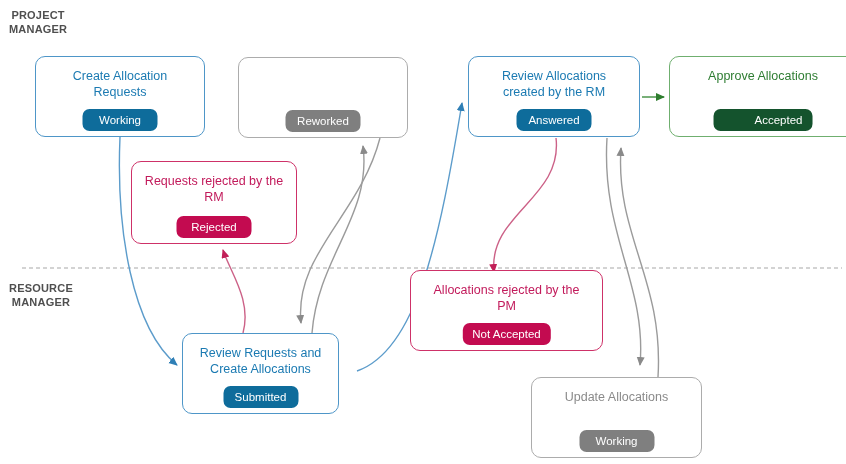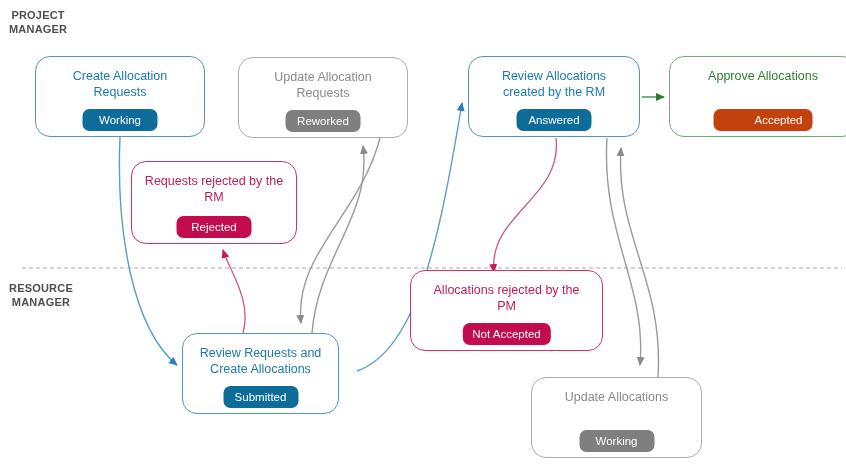--- a/index.html
+++ b/index.html
@@ -8,36 +8,36 @@
     font-family:"Liberation Sans",sans-serif;overflow:hidden;
   }
   .edge-layer{position:absolute;left:0;top:0;width:846px;height:464px;}
   .lane-label{
     position:absolute;font-size:11px;font-weight:bold;color:#4F4F4F;
     line-height:1.3;white-space:pre-line;letter-spacing:.2px;text-align:center;
   }
   .lane-pm{left:9px;top:8px;}
   .lane-rm{left:9px;top:281px;}
   .node{
-    position:absolute;background:#fff;border-radius:15px;box-sizing:border-box;
+    position:absolute;background:#fff;border-radius:10px;box-sizing:border-box;
     border:1.5px solid #999;
   }
   .node-title{
     padding:11px 12px 0 12px;text-align:center;font-size:12.5px;line-height:1.3;
   }
   .badge{
     position:absolute;left:50%;bottom:5px;transform:translateX(-50%);
     min-width:75px;padding:5px 10px;border-radius:7px;box-sizing:border-box;
     color:#ffffff;font-size:11.5px;font-weight:normal;text-align:center;white-space:nowrap;
   }
   
   .t-blue{border-color:#4E96C8;}  .t-blue .node-title{color:#1B7AB2;}  .t-blue .badge{background:#0E6C9B;}
   .t-gray{border-color:#ACACAC;}  .t-gray .node-title{color:#8A8A8A;}  .t-gray .badge{background:#7F7F7F;}
   .t-pink{border-color:#CE3168;}  .t-pink .node-title{color:#C21A5B;}  .t-pink .badge{background:#C30B50;}
-  .t-green{border-color:#6FAF6F;} .t-green .node-title{color:#2E7D32;} .t-green .badge{background:#c2410c;padding-left:41px;}
+  .t-green{border-color:#6FAF6F;} .t-green .node-title{color:#2E7D32;} .t-green .badge{background:#14532d;padding-left:41px;}
   
   .n1{left:35px; top:56px; width:170px;height:81px;}
   .n2{left:238px;top:57px; width:170px;height:81px;}
   .n3{left:468px;top:56px; width:172px;height:81px;}
   .n4{left:669px;top:56px; width:188px;height:81px;}
   .n5{left:131px;top:161px;width:166px;height:83px;}
   .n6{left:410px;top:270px;width:193px;height:81px;}
   .n7{left:182px;top:333px;width:157px;height:81px;}
   .n8{left:531px;top:377px;width:171px;height:81px;}
   .edge{fill:none;stroke-width:1.4px;}
@@ -85,21 +85,20 @@
 MANAGER</div>
   <div class="lane-label lane-rm">RESOURCE
 MANAGER</div>
 
   <div class="node t-blue n1">
     <div class="node-title">Create Allocation Requests</div>
     <div class="badge">Working</div>
   </div>
 
   <div class="node t-gray n2">
-    <div class="node-title">Update Allocation Requests</div>
     <div class="badge">Reworked</div>
   </div>
 
   <div class="node t-blue n3">
     <div class="node-title">Review Allocations created by the RM</div>
     <div class="badge">Answered</div>
   </div>
 
   <div class="node t-green n4">
     <div class="node-title">Approve Allocations</div>

